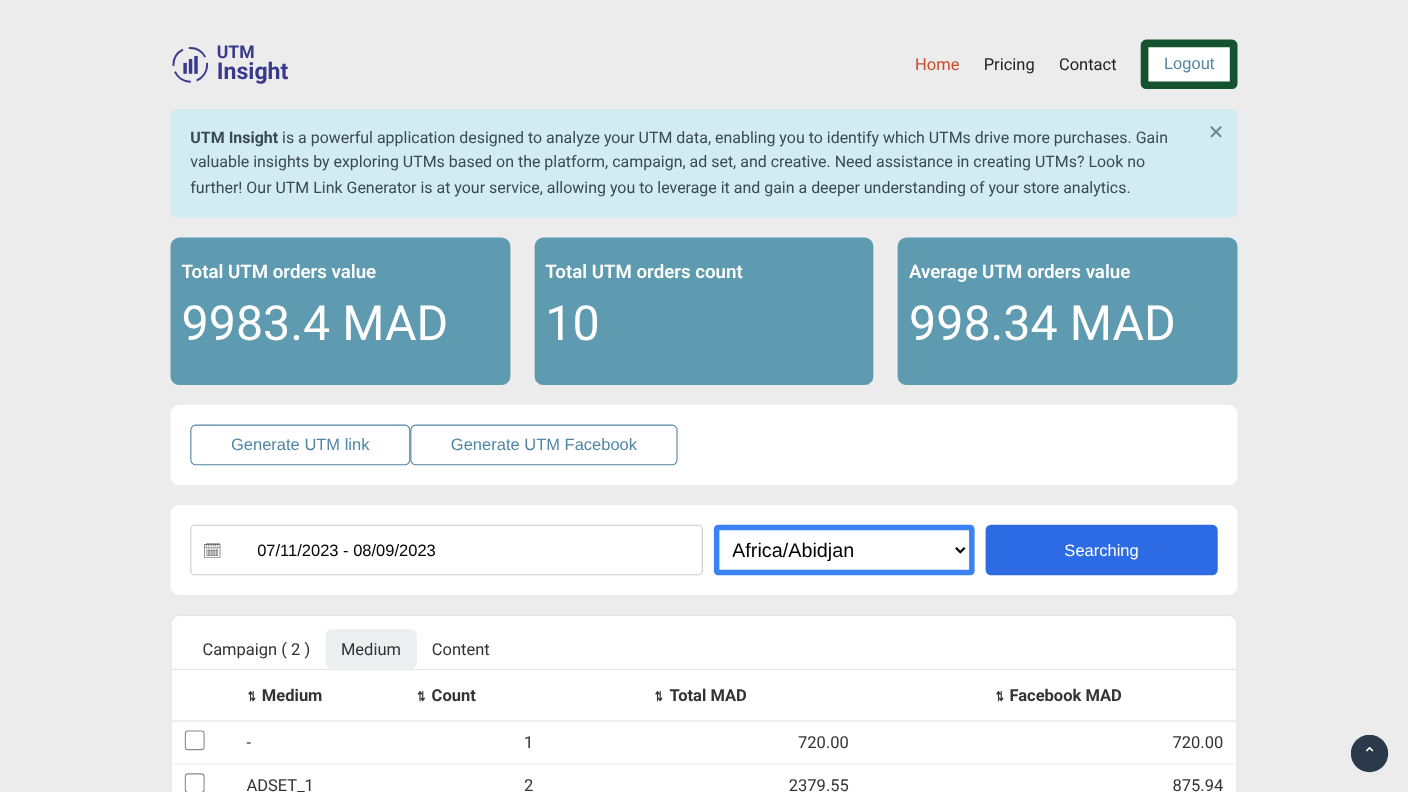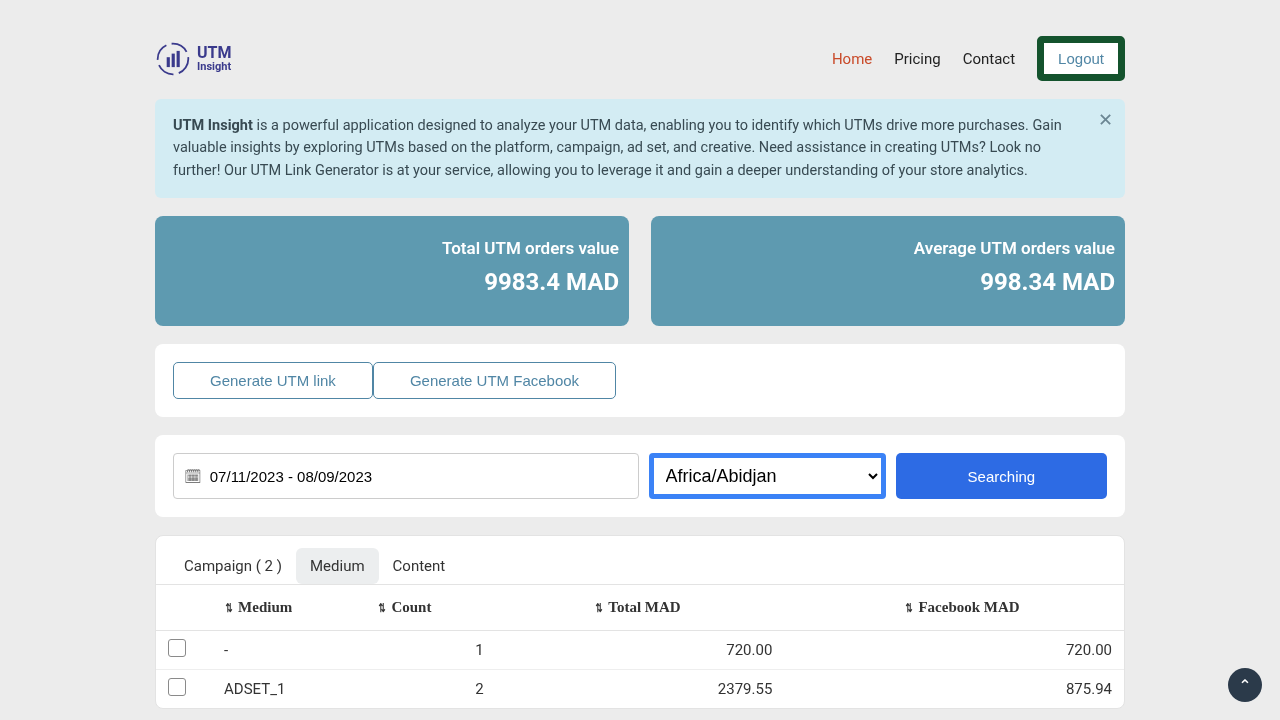--- a/index.html
+++ b/index.html
@@ -30,21 +30,21 @@
     height: 36px;
     position: relative;
   }
   .logo-icon svg { width: 100%; height: 100%; }
   .logo-text {
     font-weight: 700;
     font-size: 16px;
     line-height: 1;
     color: #3a3a8c;
   }
-  .logo-text .line2 { font-size: 11px; }
+  .logo-text .line2 { font-size: 21px; }
   .nav {
     display: flex;
     align-items: center;
     gap: 22px;
   }
   .nav a {
     text-decoration: none;
     color: #222;
     font-size: 15px;
   }
@@ -82,31 +82,31 @@
   .stats {
     display: flex;
     gap: 22px;
     margin-bottom: 18px;
   }
   .stat {
     flex: 1;
     background: #5e9ab0;
     color: #fff;
     border-radius: 8px;
-    text-align: right;
+    text-align: left;
     padding: 22px 10px 30px 10px;
   }
   .stat-title {
     font-size: 17px;
     font-weight: 600;
     margin-bottom: 10px;
   }
   .stat-value {
-    font-size: 24px;
-    font-weight: 700;
+    font-size: 44px;
+    font-weight: 400;
   }
   .card {
     background: #fff;
     border-radius: 8px;
     padding: 18px;
     margin-bottom: 18px;
   }
   .gen-buttons {
     display: flex;
   }
@@ -133,20 +133,21 @@
     padding: 7px 10px;
     gap: 8px;
     background: #fff;
   }
   .date-input input {
     border: none;
     outline: none;
     font-size: 15px;
     width: 100%;
     background: transparent;
+    margin-left: 24px;
   }
   .tz-select {
     flex: 0.5;
     border: 5px solid #3b82f6;
     border-radius: 4px;
     padding: 7px 8px;
     font-size: 18px;
     background: #fff;
   }
   .search-btn {
@@ -185,21 +186,20 @@
     border-collapse: collapse;
   }
   thead th {
     text-align: left;
     font-size: 15px;
     font-weight: 700;
     padding: 14px 12px;
     border-top: 1px solid #e3e3e3;
     border-bottom: 1px solid #e3e3e3;
     background: #fff;
-    font-family: Liberation Serif, serif;
   }
   tbody td {
     padding: 8px 12px;
     font-size: 15px;
     border-bottom: 1px solid #eee;
   }
   tbody tr:last-child td { border-bottom: none; }
   .sort-icon {
     display: inline-block;
     font-size: 12px;
@@ -264,20 +264,24 @@
 
   <div class="alert">
     <strong>UTM Insight</strong><span> is a powerful application designed to analyze your UTM data, enabling you to identify which UTMs drive more purchases. Gain valuable insights by exploring UTMs based on the platform, campaign, ad set, and creative. Need assistance in creating UTMs? Look no further! Our UTM Link Generator is at your service, allowing you to leverage it and gain a deeper understanding of your store analytics.</span>
     <button class="alert-close">✕</button>
   </div>
 
   <div class="stats">
     <div class="stat">
       <div class="stat-title">Total UTM orders value</div>
       <div class="stat-value">9983.4 MAD</div>
+    </div>
+    <div class="stat">
+      <div class="stat-title">Total UTM orders count</div>
+      <div class="stat-value">10</div>
     </div>
     <div class="stat">
       <div class="stat-title">Average UTM orders value</div>
       <div class="stat-value">998.34 MAD</div>
     </div>
   </div>
 
   <div class="card">
     <div class="gen-buttons">
       <button class="btn-outline">Generate UTM link</button>

